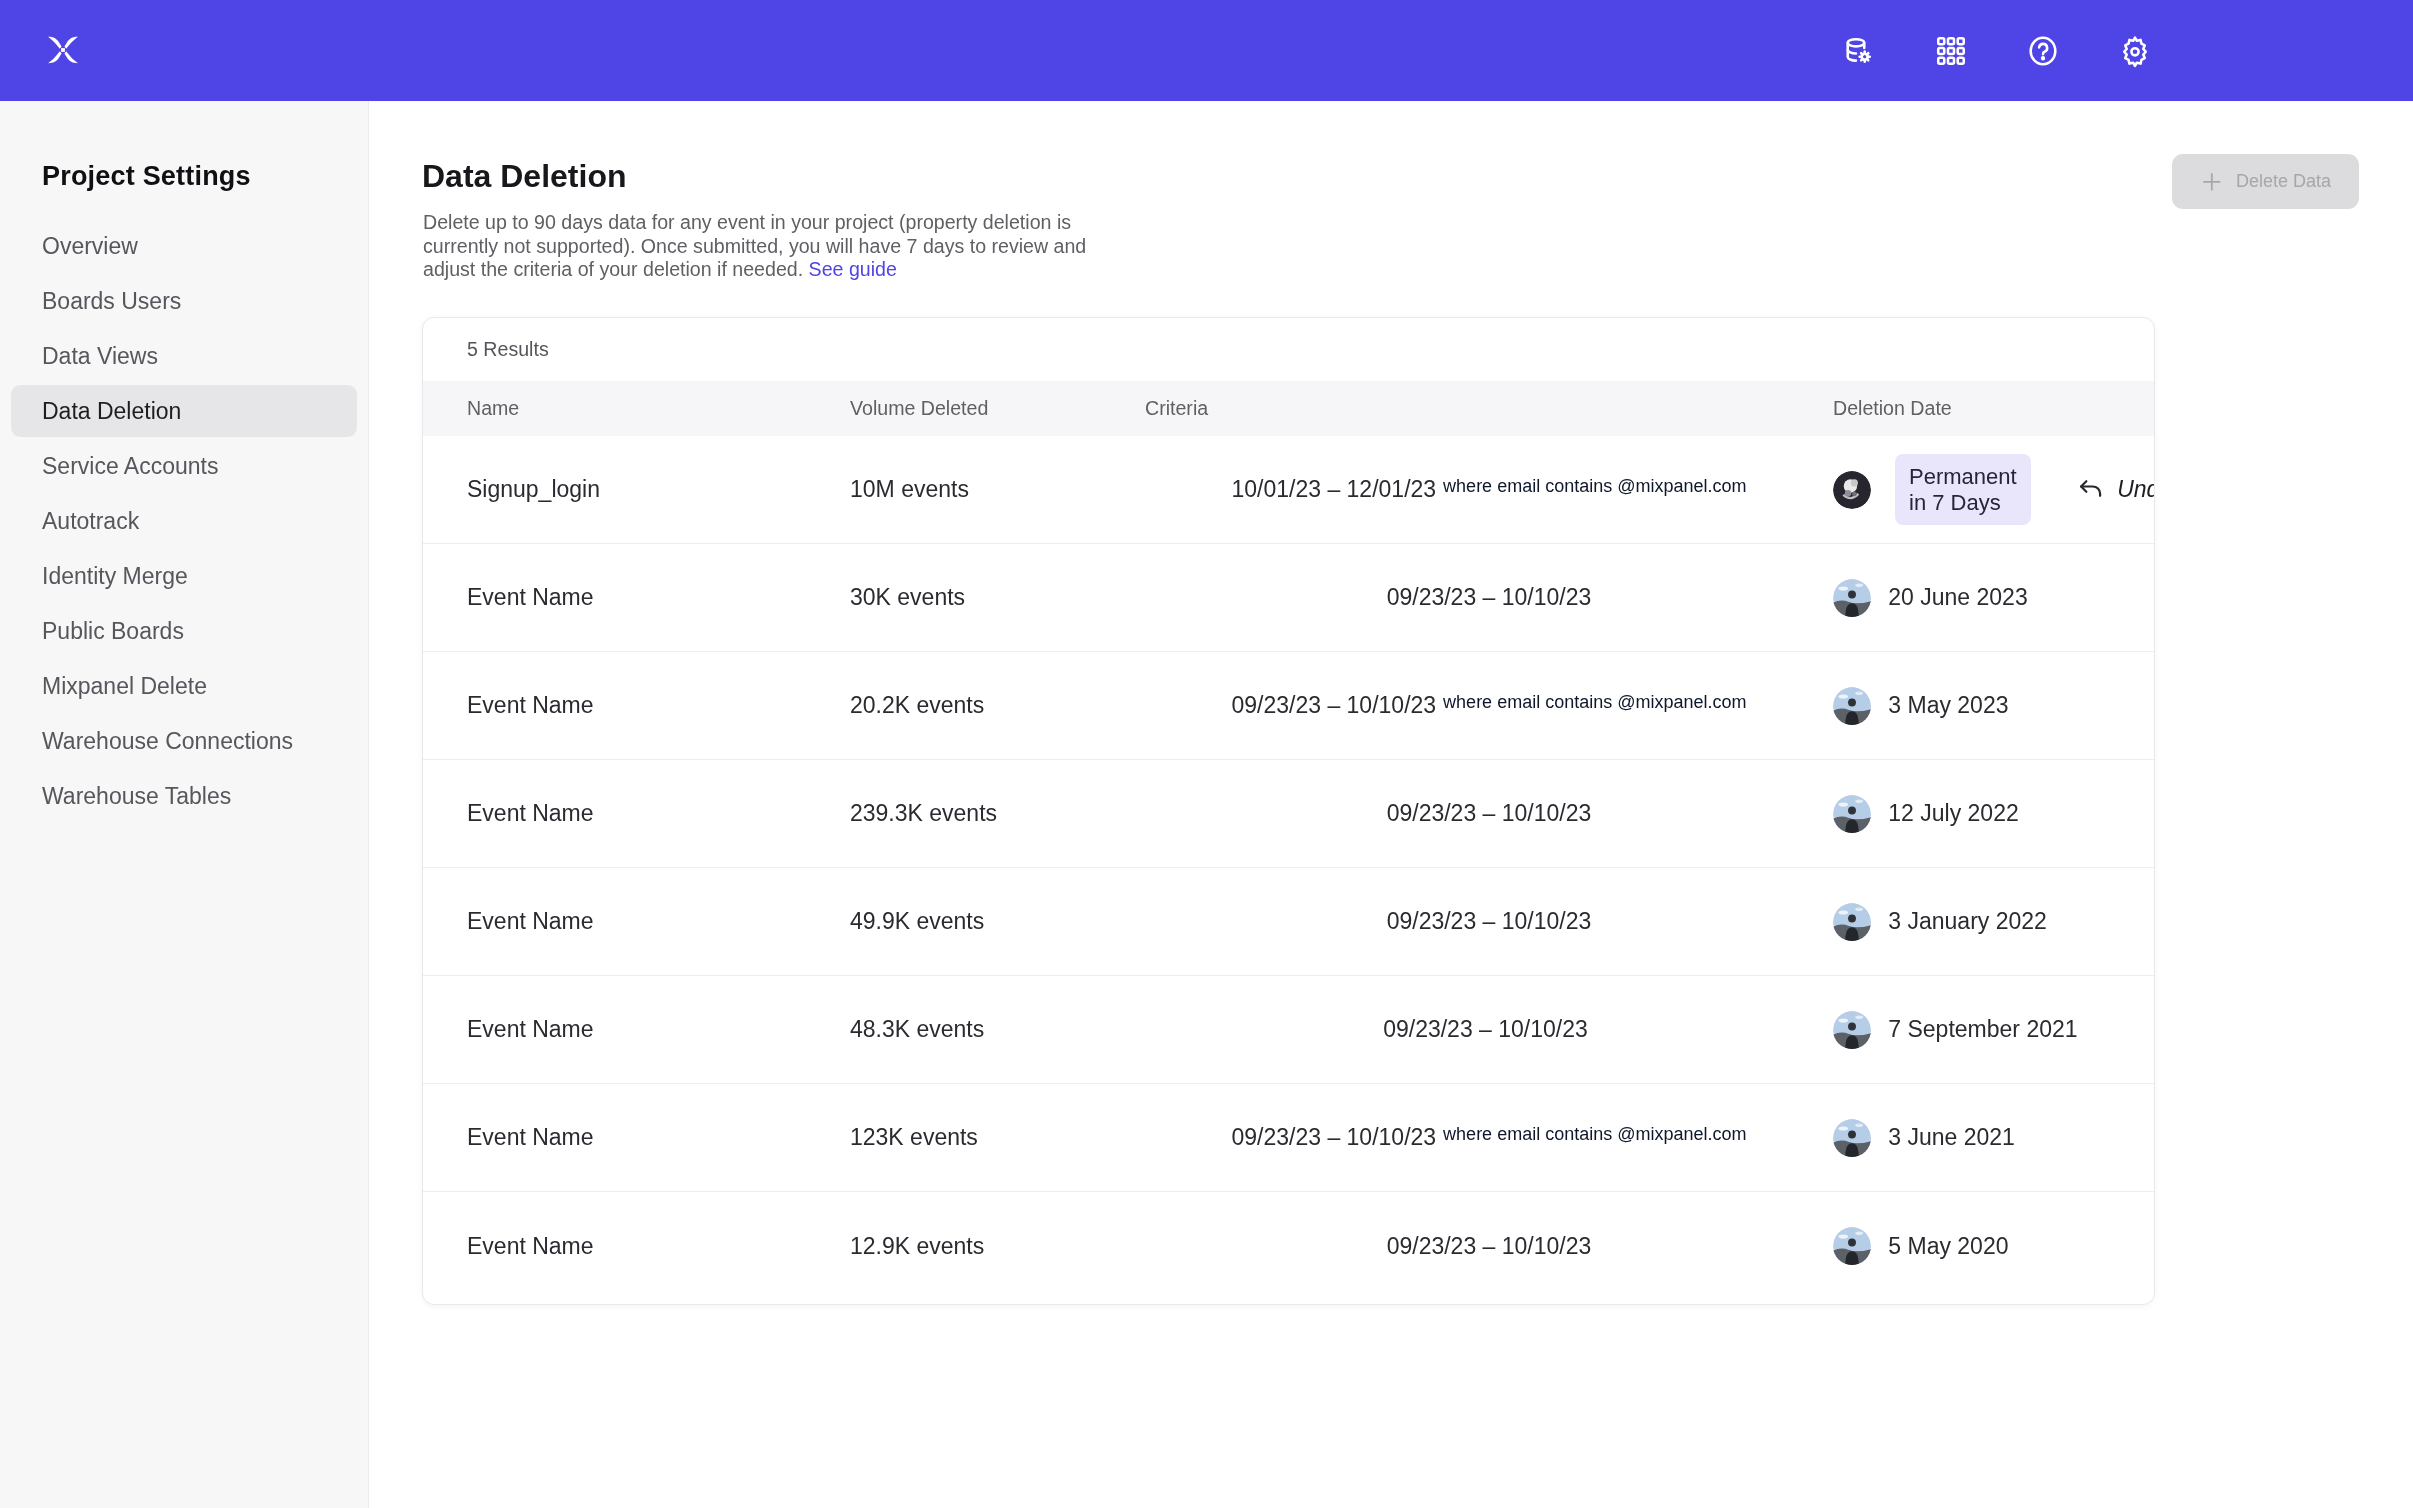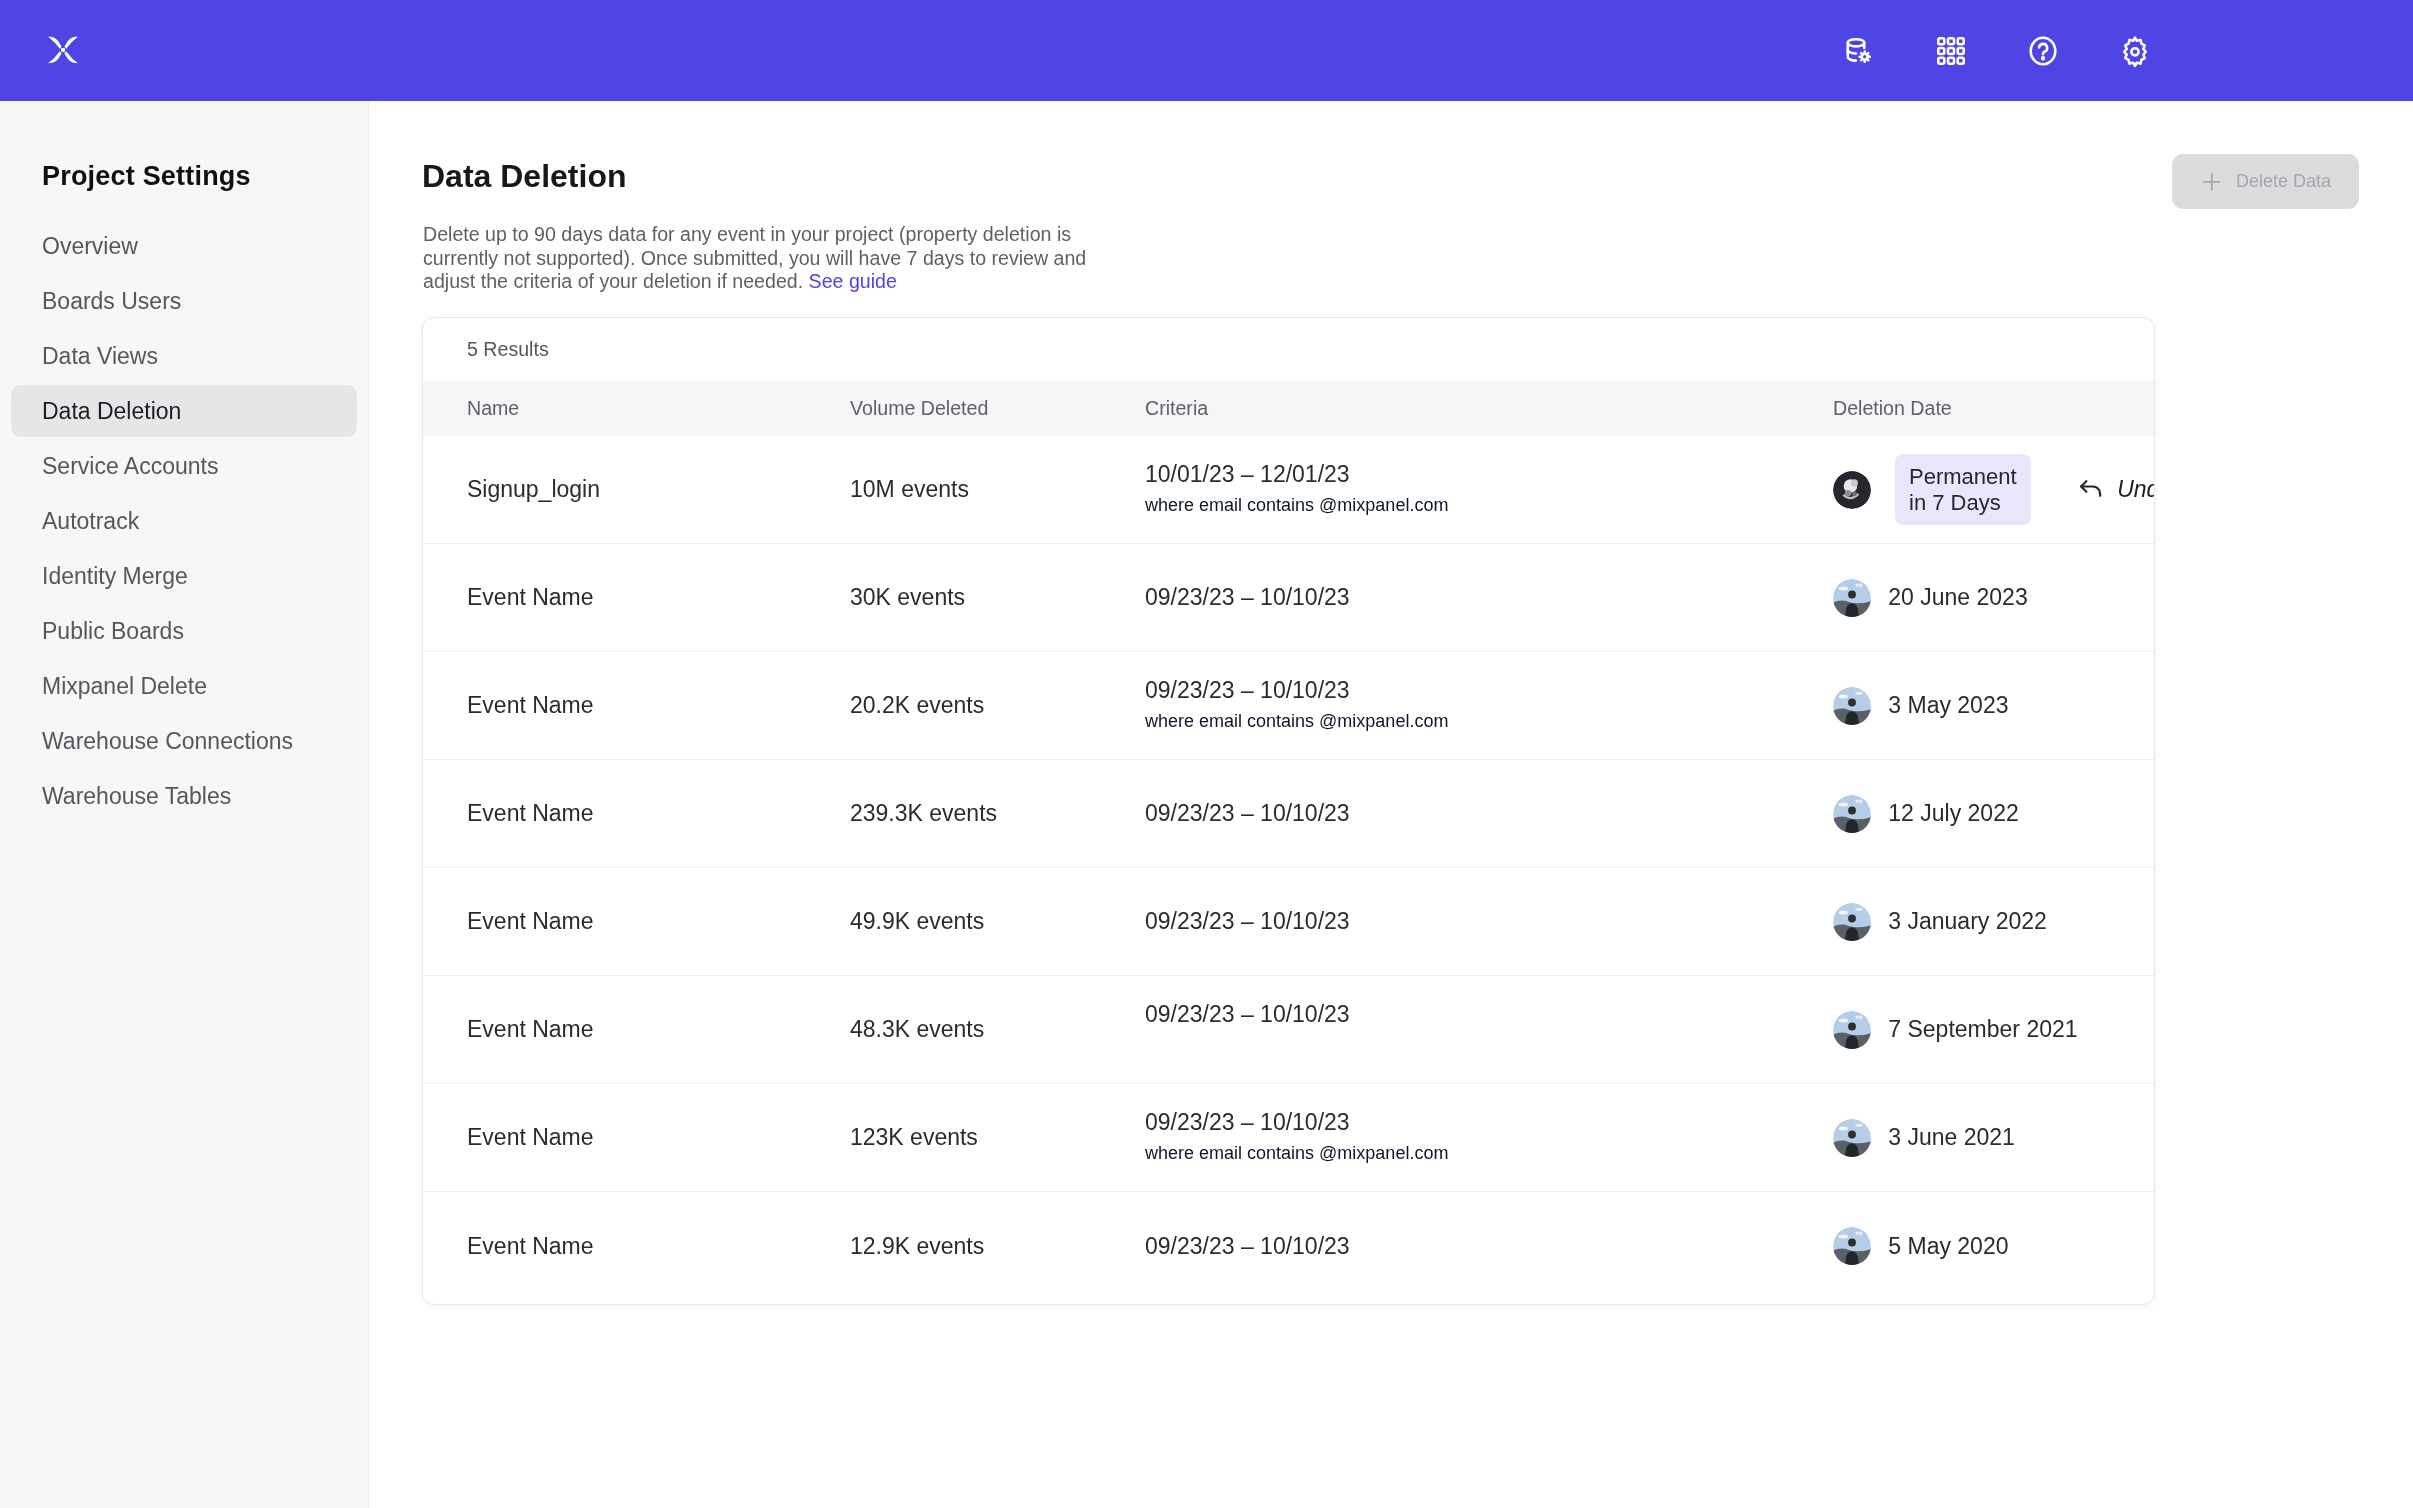--- a/index.html
+++ b/index.html
@@ -16,38 +16,38 @@
   .sidebar { position:absolute; left:0; top:101px; width:369px; height:1408px; background:#f7f7f8; border-right:0.8px solid #ececee; }
   .side-title { font-size:27px; font-weight:700; color:#101014; margin:60px 0 28px 42px; letter-spacing:0.2px; }
   .side-item { height:52px; margin:3.1px 11px 3.1px 11px; display:flex; align-items:center; border-radius:9.4px; cursor:pointer; }
   .side-item .side-label { font-size:23px; color:#56565c; padding-left:31px; }
   .side-item.active { background:#e6e6e9; }
   .side-item.active .side-label { color:#1d1d22; font-weight:500; }
 
   
   .main { position:absolute; left:370px; top:101px; width:2043px; height:1408px; background:#ffffff; }
   .page-title { position:absolute; left:52px; top:57px; font-size:32px; font-weight:700; color:#18181c; }
-  .page-desc { position:absolute; left:53px; top:110px; width:701px; font-size:19.6px; line-height:23.6px; color:#5f5f64;margin-top:12px; }
+  .page-desc { position:absolute; left:53px; top:110px; width:701px; font-size:19.6px; line-height:23.6px; color:#5f5f64; }
   .see-guide { color:#4F44E6; text-decoration:none; cursor:pointer; }
   .delete-btn { position:absolute; left:1802px; top:53px; width:187px; height:55px; background:#dcdcde; border:none; border-radius:11px;
                 display:flex; align-items:center; justify-content:center; gap:12.6px; color:#a6a6ab; font-size:18px; font-weight:500;
                 font-family:"Liberation Sans", sans-serif; }
   .delete-btn svg { width:23.6px; height:23.6px; }
 
   
   .card { position:absolute; left:52px; top:216px; width:1733px; height:988px; background:#fff; border:1.6px solid #e8e8ea;
           border-radius:12px; box-shadow:0 1.6px 6.3px rgba(0,0,0,0.04); overflow:hidden; }
   .results { height:63px; display:flex; align-items:center; padding-left:44px; font-size:19.6px; color:#55555b; }
   .thead { height:55px; background:#f6f6f8; display:grid; grid-template-columns:383px 295px 688px 1fr; align-items:center; padding:0 44px; }
   .thead .col { font-size:19.6px; color:#5f5f64; }
   .trow { height:108px; display:grid; grid-template-columns:383px 295px 688px 1fr; align-items:center; padding:0 44px;
           border-bottom:0.8px solid #ededef; }
   .trow:last-child { border-bottom:none; }
   .cell { font-size:23px; color:#2a2a30; }
-  .c-crit { display:flex; flex-direction:column; justify-content:center; gap:7px; }
+  .c-crit { display:flex; flex-direction:row; justify-content:center; gap:7px; }
   .crit-date { font-size:23px; color:#2a2a30; }
   .crit-sub { font-size:18px; color:#0f172a; min-height:23px; }
   .c-del { display:flex; align-items:center; }
   .avatar { width:38px; height:38px; border-radius:50%; overflow:hidden; flex:0 0 38px; }
   .avatar svg { width:38px; height:38px; display:block; }
   .del-date { margin-left:17.3px; font-size:23px; color:#2a2a30; }
   .badge { margin-left:24px; background:#e9e6fc; color:#28233a; border-radius:7.9px; padding:9.4px 14px; font-size:22px; }
   .undo { margin-left:46px; display:flex; align-items:center; gap:12.6px; cursor:pointer;font-style:italic; }
   .undo svg { width:28px; height:28px; }
   .undo-label { font-size:23px; font-weight:500; color:#202024; }

